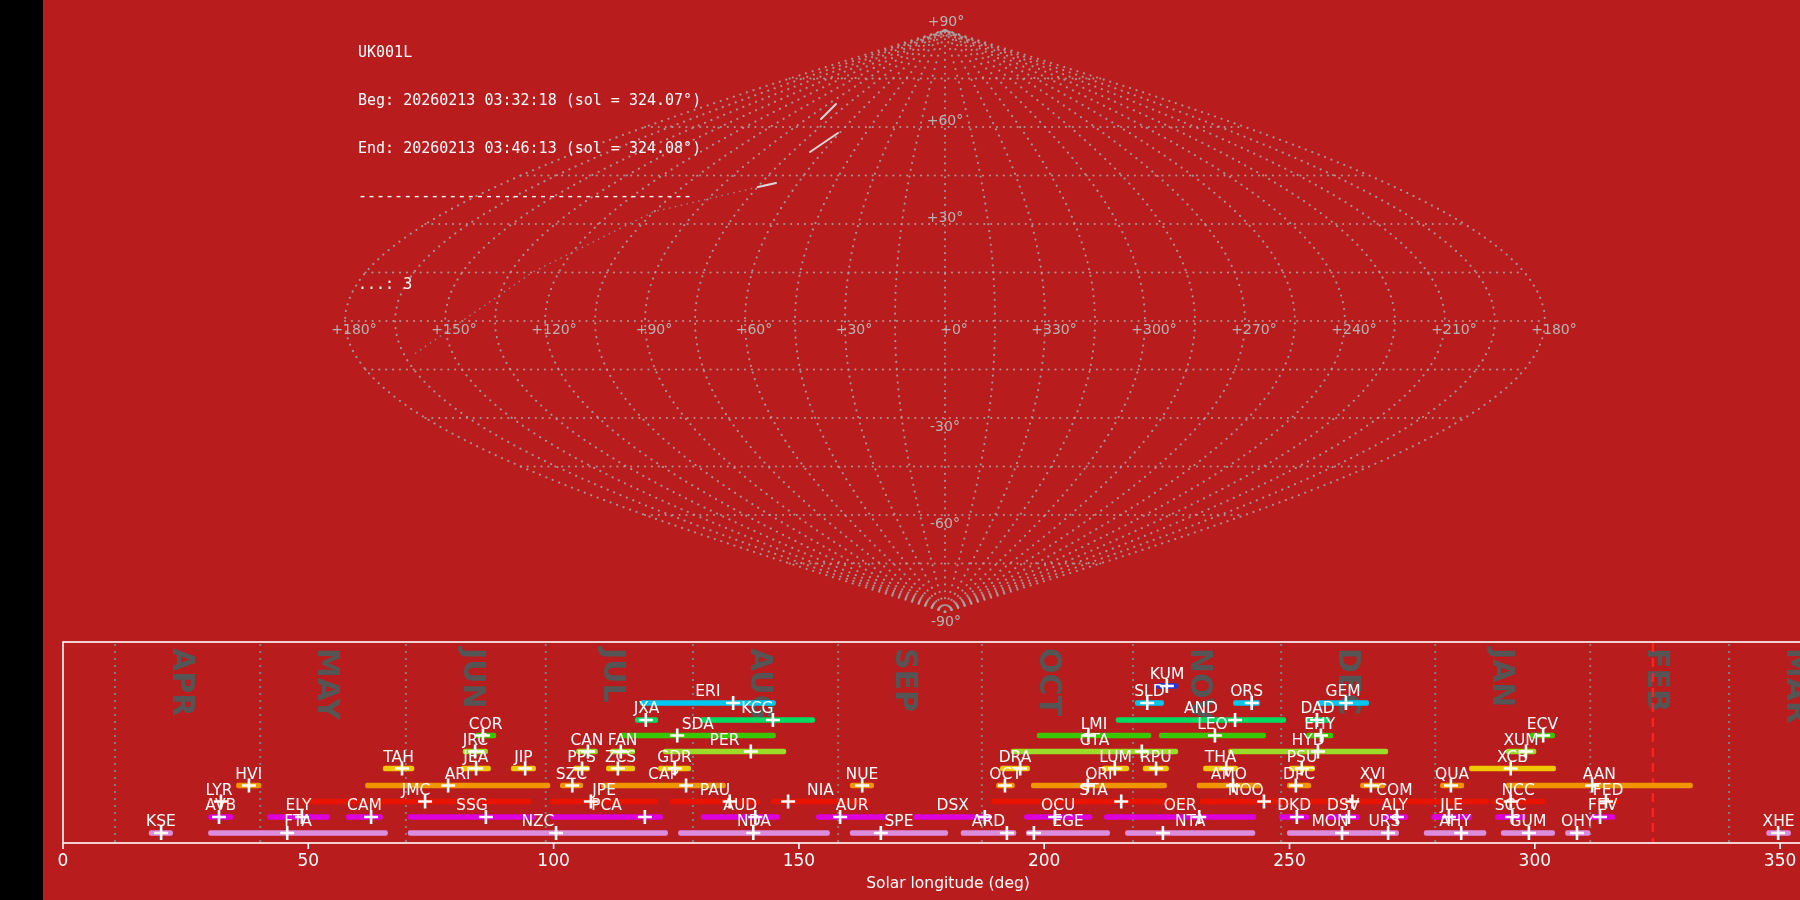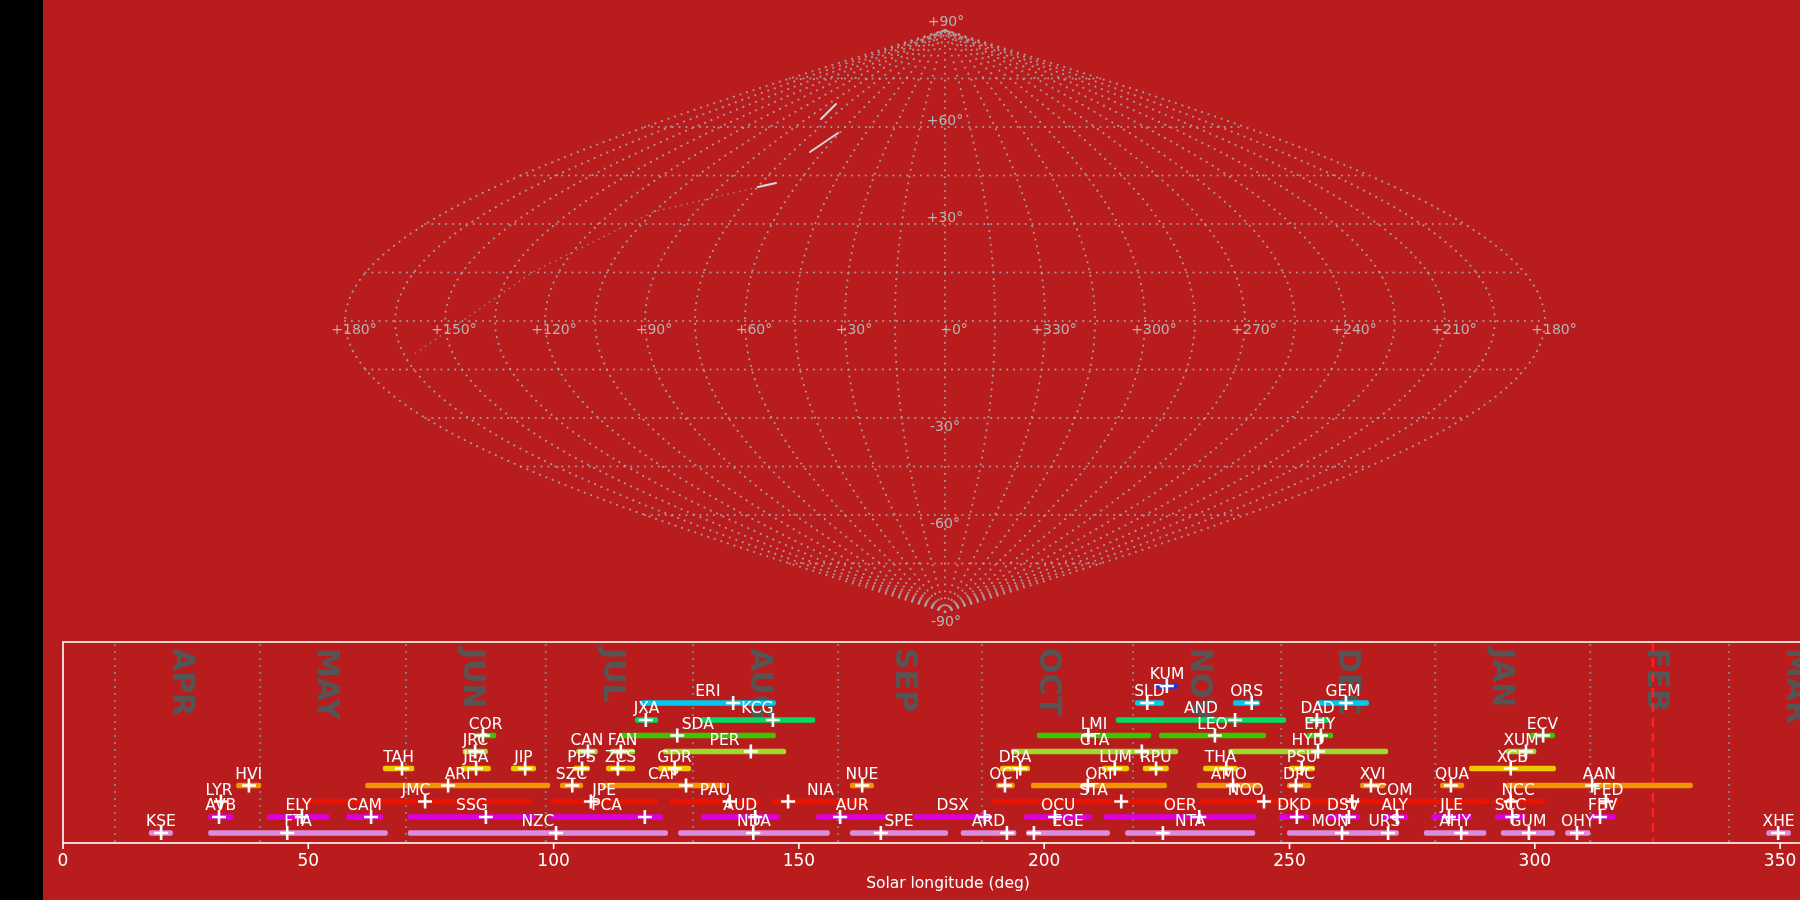--- a/index.html
+++ b/index.html
@@ -71,20 +71,28 @@
       <text x="1211" y="334" fill="#b4b4b4" font-size="14" text-anchor="middle">+270°</text>
       <text x="1311" y="334" fill="#b4b4b4" font-size="14" text-anchor="middle">+240°</text>
       <text x="1411" y="334" fill="#b4b4b4" font-size="14" text-anchor="middle">+210°</text>
       <text x="1511" y="334" fill="#b4b4b4" font-size="14" text-anchor="middle">+180°</text>
       <line x1="767" y1="152" x2="795" y2="133" stroke="#d8d8d8" stroke-width="2" stroke-linecap="round"></line>
       <path d="M715,187L610,212L490,272L370,355" stroke="#909090" stroke-width="1.3" fill="none" stroke-dasharray="1.5 4.5"></path>
       <line x1="715" y1="187" x2="733" y2="183" stroke="#d8d8d8" stroke-width="2" stroke-linecap="round"></line>
       <line x1="778" y1="119" x2="793" y2="104" stroke="#d8d8d8" stroke-width="2" stroke-linecap="round"></line>
     </svg>
 
+  <div id="info-panel">
+    <div>UK001L</div>
+    <div>Beg: 20260213 03:32:18 (sol = 324.07°)</div>
+    <div>End: 20260213 03:46:13 (sol = 324.08°)</div>
+    <div>-------------------------------------</div>
+    <div class="gap"></div>
+    <div>...: 3</div>
+  </div>
 
   <svg id="timeline" width="1800" height="260" viewBox="0 640 1800 260" style="position:absolute;left:0;top:640px;">
       <line x1="72.00359999999999" y1="644" x2="72.00359999999999" y2="842" stroke="#808080" stroke-width="2" stroke-dasharray="2 5"></line>
       <text x="130.0036" y="648" fill="#555555" font-size="30" font-weight="bold" transform="rotate(90 130.0036 648)">APR</text>
       <line x1="217.2212" y1="644" x2="217.2212" y2="842" stroke="#808080" stroke-width="2" stroke-dasharray="2 5"></line>
       <text x="275.2212" y="648" fill="#555555" font-size="30" font-weight="bold" transform="rotate(90 275.2212 648)">MAY</text>
       <line x1="362.9294" y1="644" x2="362.9294" y2="842" stroke="#808080" stroke-width="2" stroke-dasharray="2 5"></line>
       <text x="420.9294" y="648" fill="#555555" font-size="30" font-weight="bold" transform="rotate(90 420.9294 648)">JUN</text>
       <line x1="502.7504" y1="644" x2="502.7504" y2="842" stroke="#808080" stroke-width="2" stroke-dasharray="2 5"></line>
       <text x="560.7504" y="648" fill="#555555" font-size="30" font-weight="bold" transform="rotate(90 560.7504 648)">JUL</text>

